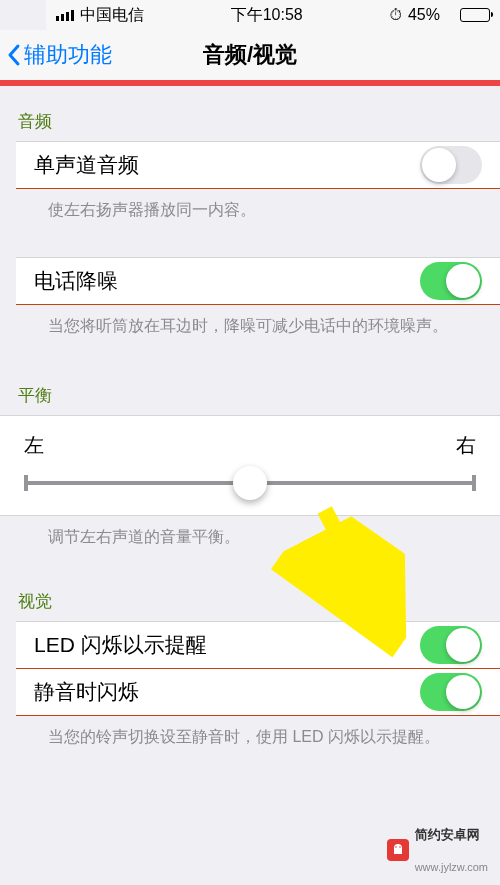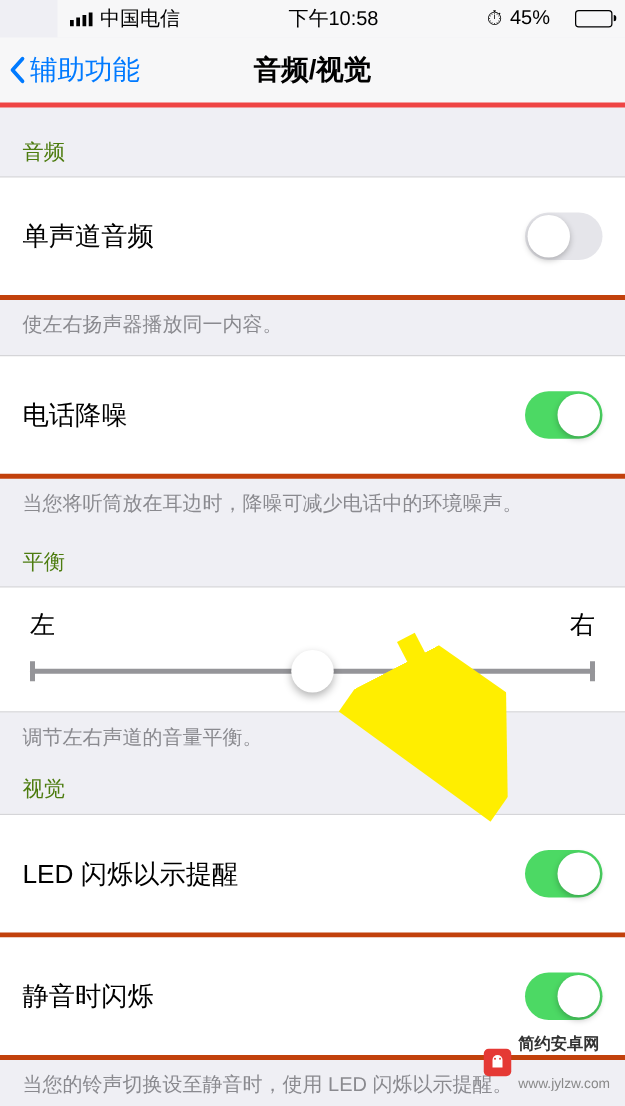--- a/index.html
+++ b/index.html
@@ -8,29 +8,29 @@
     .sb-left, .sb-right { display: flex; align-items: center; gap: 6px; }
     .sb-center { flex: 1; text-align: center; }
     .signal { display: inline-flex; align-items: flex-end; gap: 2px; }
     .signal i { width: 3px; background: #000; display: inline-block; }
     .signal i:nth-child(1){height:5px}.signal i:nth-child(2){height:7px}.signal i:nth-child(3){height:9px}.signal i:nth-child(4){height:11px}
     .batt-wrap { display: flex; align-items: center; gap: 20px; }
     .batt { width: 30px; height: 14px; border: 1.5px solid #000; border-radius: 3px; position: relative; }
     .batt::after { content:''; position:absolute; right:-4px; top:3px; width:2.5px; height:5px; background:#000; border-radius:0 2px 2px 0; }
     .batt-fill { height:100%; width:45%; background:#000; border-radius:1px 0 0 1px; }
 
-    .nav { display: flex; align-items: center; height: 56px; background: #f7f7f8; border-bottom: 4px solid #ef4444; position: relative; }
+    .nav { display: flex; align-items: center; height: 56px; background: #f7f7f8; border-bottom: 6px solid #ef4444; position: relative; }
     .back { display: flex; align-items: center; color: #007aff; font-size: 22px; padding-left: 6px; cursor: pointer; }
     .back-chevron { margin-right: 2px; }
     .nav-title { position: absolute; left: 0; right: 0; text-align: center; font-size: 22px; font-weight: 600; pointer-events: none; }
 
     .section-header { font-size: 17px; color: #4d7c0f; padding: 24px 18px 8px; }
-    .row { background: #fff; padding: 28px 18px; font-size: 21px; display: flex; align-items: center; justify-content: space-between; border-top: 1px solid #d5d5d8; border-bottom: 4px solid #c2410c; }
+    .row { background: #fff; padding: 4px 18px; font-size: 21px; display: flex; align-items: center; justify-content: space-between; border-top: 1px solid #d5d5d8; border-bottom: 1px solid #c2410c; margin-left: 16px; }
     .row + .row, .row.no-top { border-top: none; }
-    .footer { font-size: 16px; color: #8a8a8f; padding: 10px 18px 12px; line-height: 1.4; }
+    .footer { font-size: 16px; color: #8a8a8f; padding: 10px 18px 36px; line-height: 1.4; margin-left: 30px; }
 
     .toggle { width: 62px; height: 38px; border-radius: 19px; position: relative; cursor: pointer; flex-shrink: 0; }
     .toggle.on { background: #4cd964; }
     .toggle.off { background: #e5e5ea; }
     .knob { position: absolute; top: 2px; width: 34px; height: 34px; border-radius: 50%; background: #fff; box-shadow: 0 2px 5px rgba(0,0,0,0.25); }
     .toggle.on .knob { right: 2px; }
     .toggle.off .knob { left: 2px; }
 
     .balance-row { background:#fff; padding: 16px 24px 30px; border-top:1px solid #d5d5d8; border-bottom:1px solid #d5d5d8; }
     .balance-labels { display: flex; justify-content: space-between; font-size: 20px; margin-bottom: 22px; }

